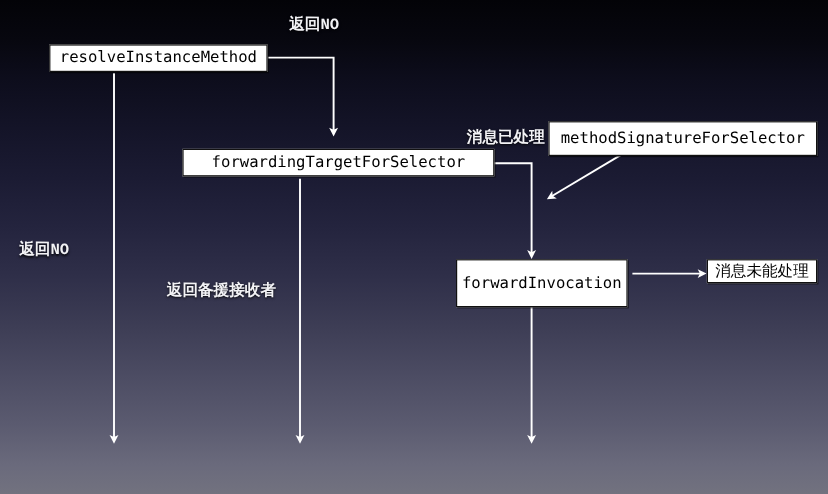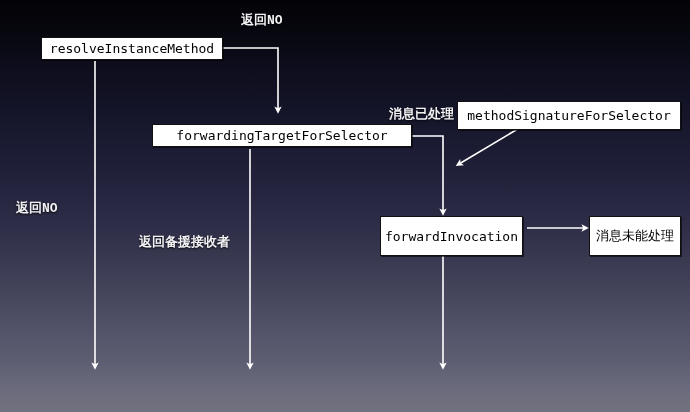--- a/index.html
+++ b/index.html
@@ -64,21 +64,21 @@
     font-size: 13px;
     white-space: nowrap;
     text-shadow: 0 1px 2px rgba(0,0,0,0.85);
   }
 
   
   #n-resolve          { left: 41px;  top: 37px;  width: 182px; height: 23px; }
   #n-forwardingtarget { left: 152px; top: 124px; width: 260px; height: 23px; }
   #n-methodsig        { left: 457px; top: 101px; width: 224px; height: 29px; }
   #n-forwardinv       { left: 380px; top: 216px; width: 143px; height: 40px; }
-  #n-unhandled        { left: 589px; top: 216px; width: 92px;  height: 40px; }
+  #n-unhandled        { left: 589px; top: 216px; width: 92px;  height: 20px; }
   #n-handled          { left: 50px;  top: 374px; width: 493px; height: 25px; }
 
   
   #l-no     { left: 241px; top: 11px;  }
   #l-nil    { left: 389px; top: 105px; }
   #l-yes    { left: 16px;  top: 199px; }
   #l-backup { left: 139px; top: 233px; }
 </style>
 </head>
 <body>

